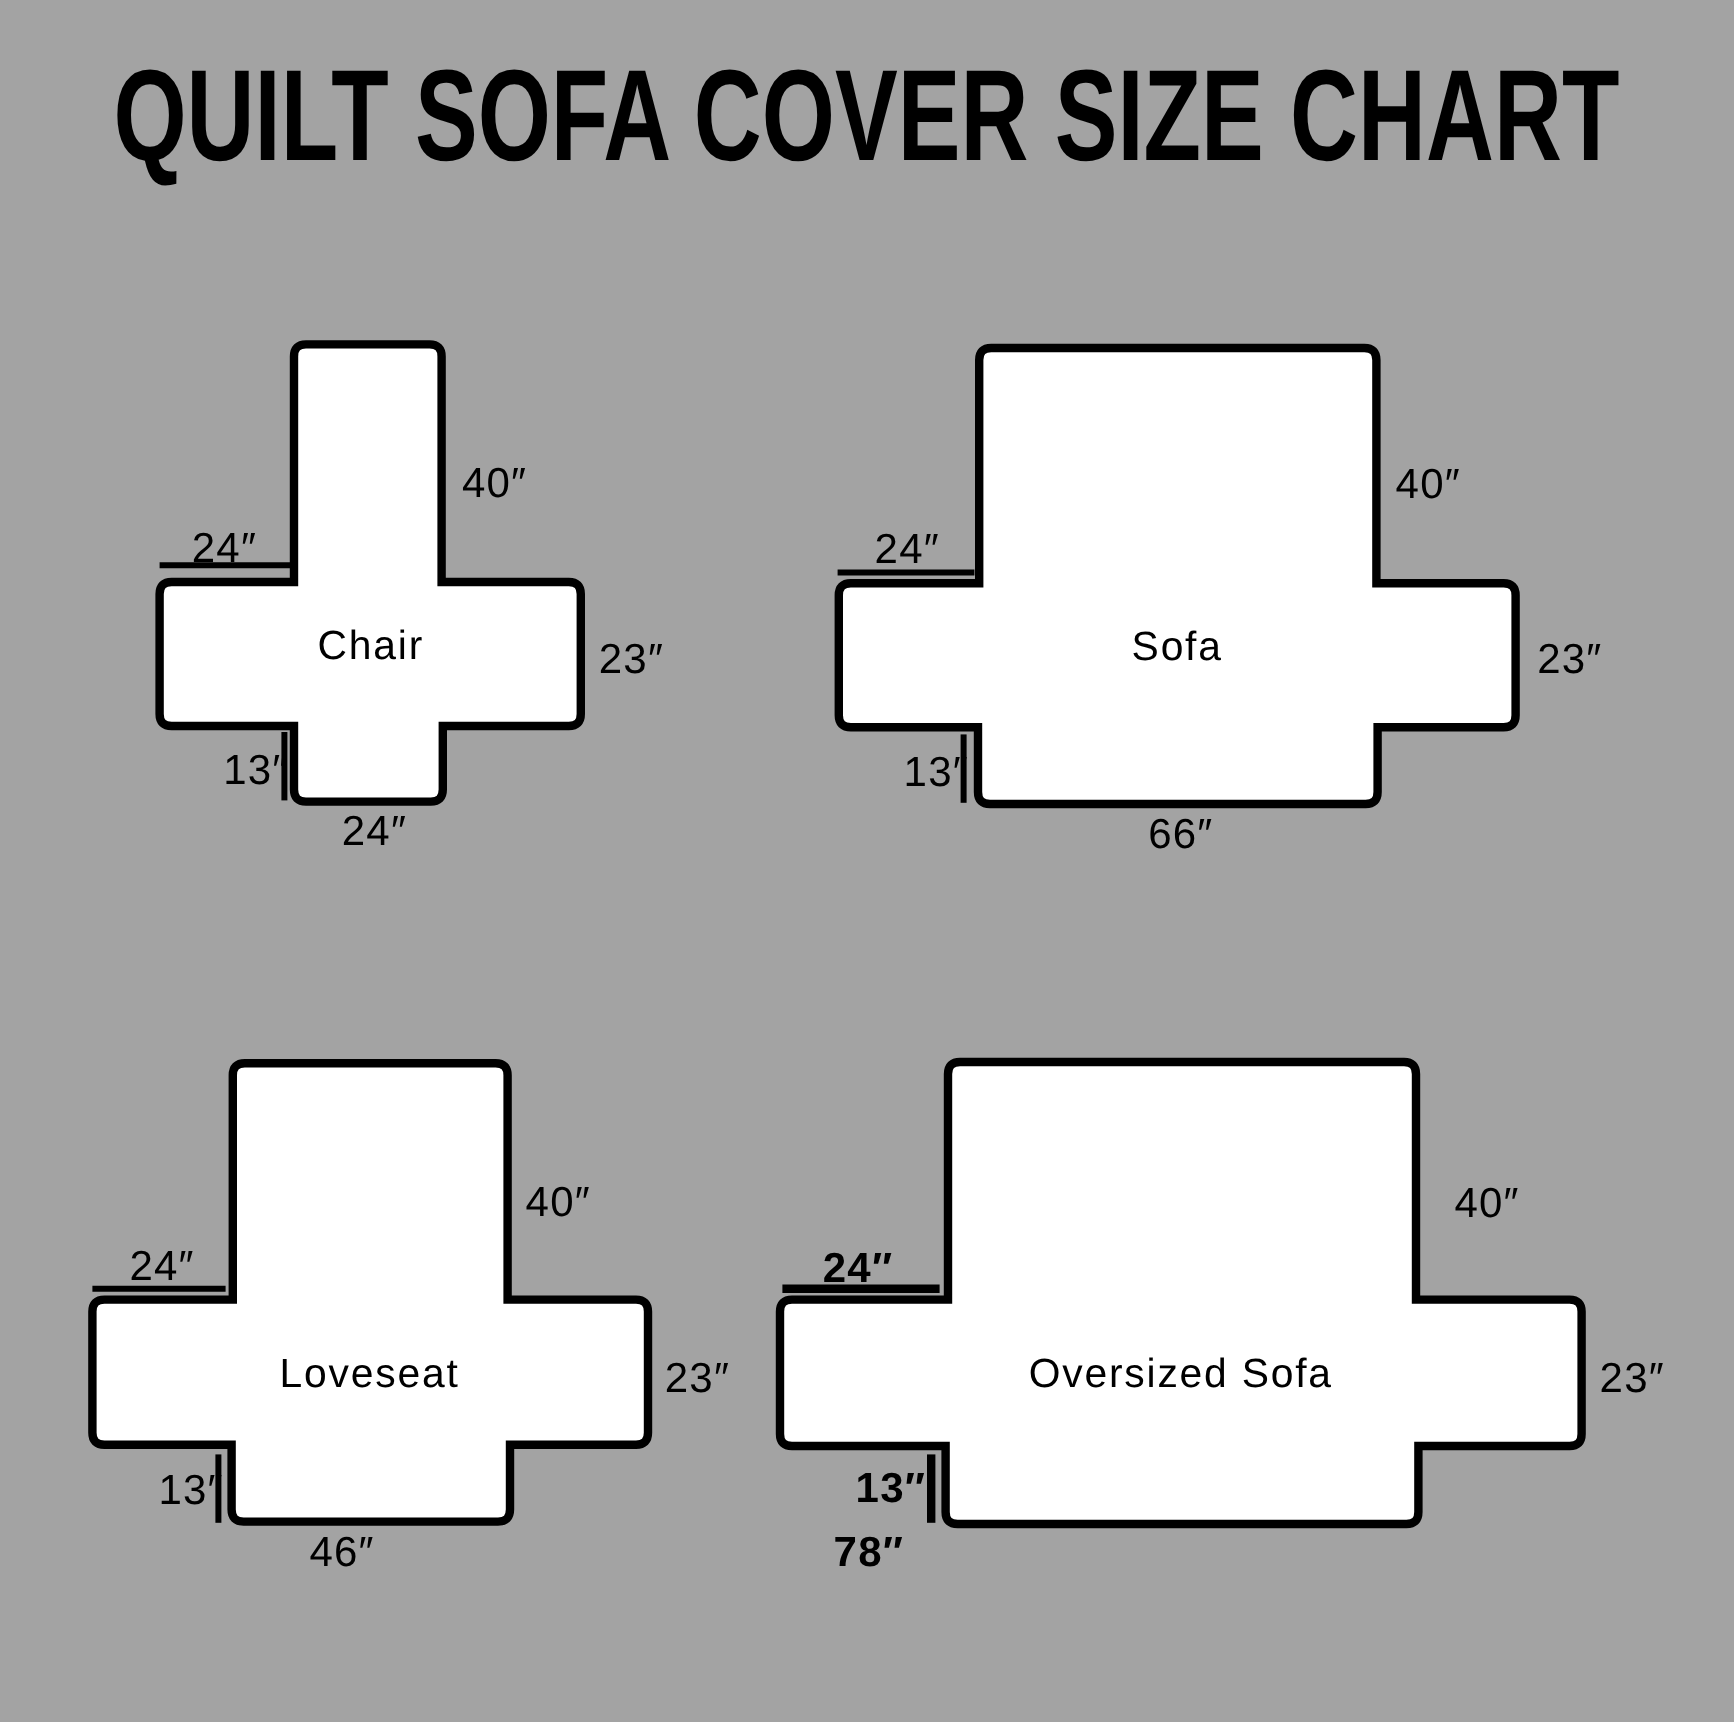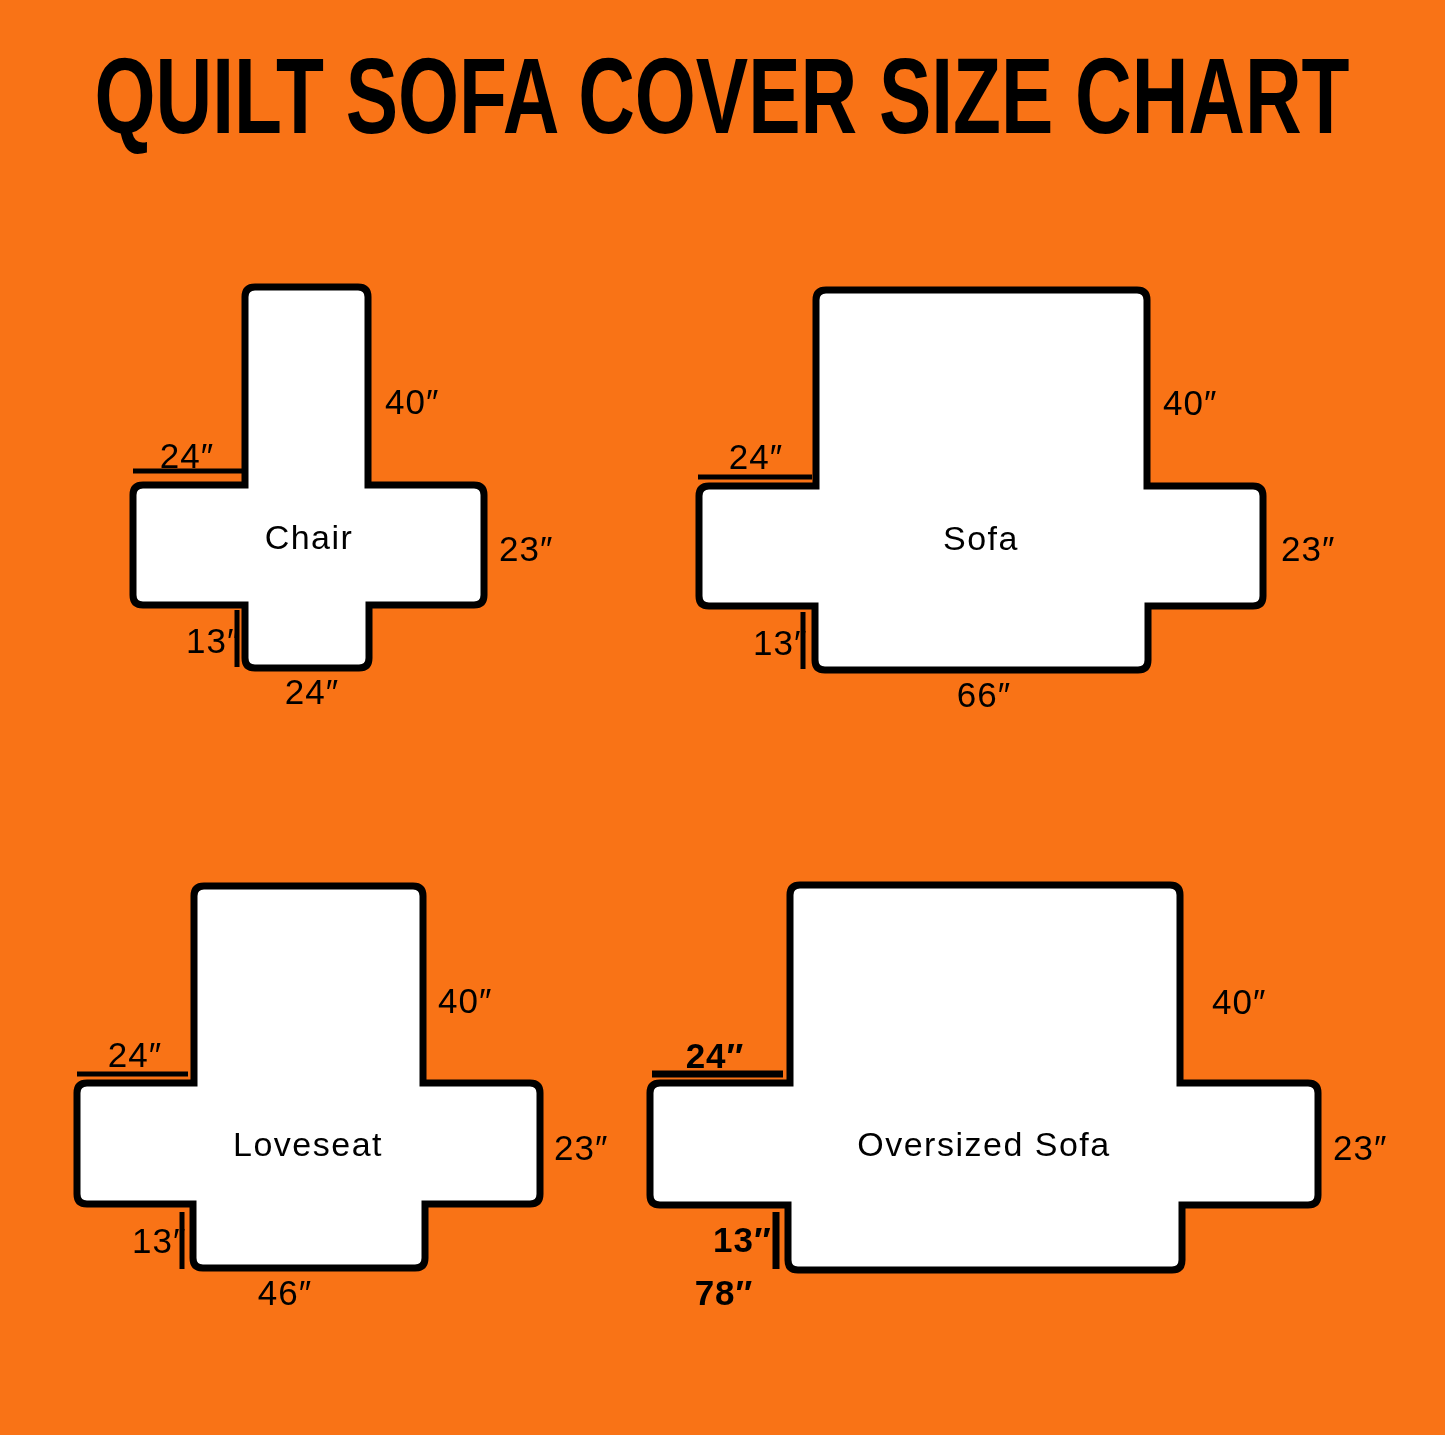--- a/index.html
+++ b/index.html
@@ -1,16 +1,16 @@
 <!DOCTYPE html>
 <html><head>
 <meta charset="utf-8">
 <style>
   html,body{margin:0;padding:0;background:#ffffff;}
-  .page{position:relative;width:1445px;height:1435px;background:#f97316;overflow:hidden;}
+  .page{position:relative;width:1445px;height:1435px;background:#a3a3a3;overflow:hidden;}
   svg{display:block;}
   .outline{fill:#ffffff;stroke:#000000;stroke-width:7;}
   .dim{stroke:#000000;stroke-width:5;}
   .dim.thick{stroke-width:7;}
   text{font-family:"Liberation Sans","DejaVu Sans",sans-serif;fill:#000000;}
   .titletext{font-size:108px;font-weight:bold;}
   .namelabel{font-size:34px;letter-spacing:1.5px;}
   .dimlabel{font-size:35px;letter-spacing:1px;}
   .bold{font-weight:bold;}
 </style>

